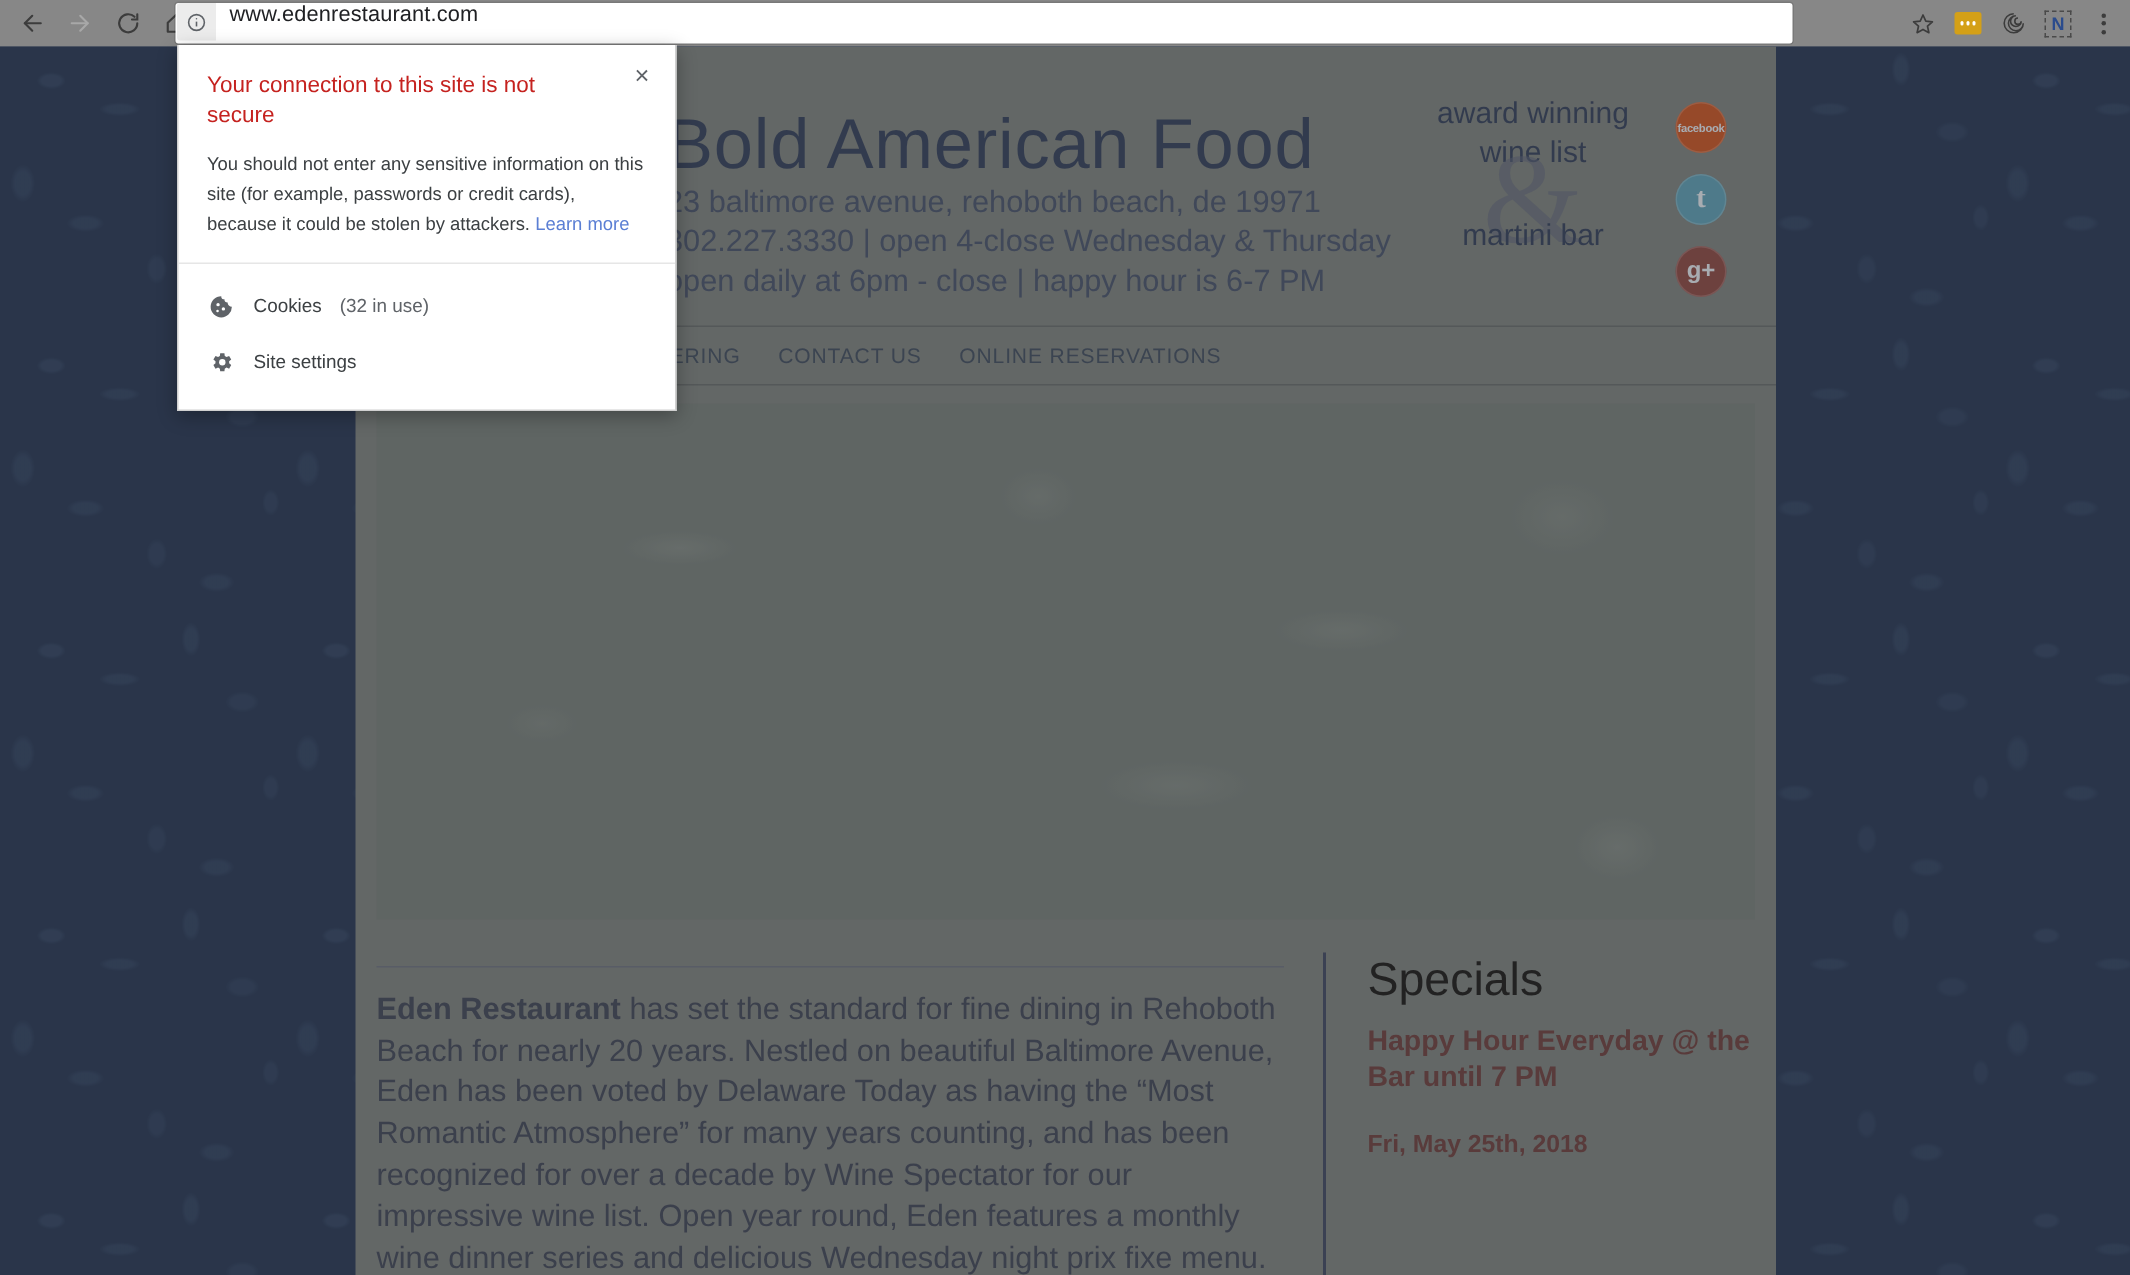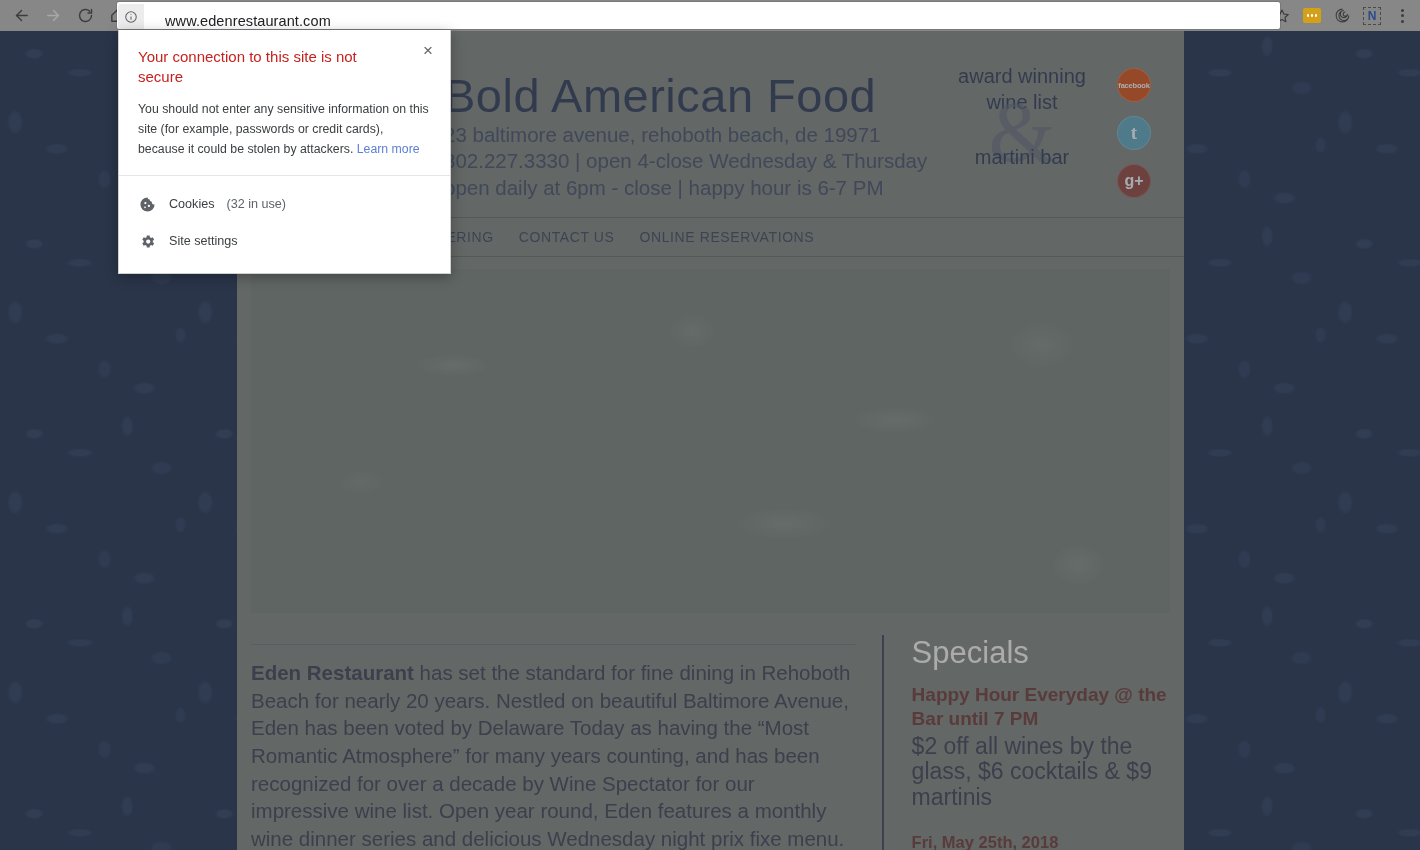--- a/index.html
+++ b/index.html
@@ -23,26 +23,25 @@
   .nav-btn {
     width: 30px; height: 28px;
     display: flex; align-items: center; justify-content: center;
     color: #3c3c3c;
   }
   .nav-btn.disabled { color: #a8a8a8; }
   .nav-btn svg { display: block; }
 
   .omnibox {
     position: absolute; left: 117px; top: 2px;
-    width: 1163px; height: 27px;
+    width: 1078px; height: 27px;
     background: #ffffff;
     border-radius: 2px;
-    display: flex; align-items: flex-end;
+    display: flex; align-items: flex-start;
     box-shadow: 0 0 0 1px rgba(0,0,0,0.10);
-    gap: 12px;
   }
   .omni-info {
     width: 26px; height: 25px; margin-left: 1px;
     display: flex; align-items: center; justify-content: center;
     background: #ececec;
     color: #5f6368;
     border-radius: 2px 0 0 2px;
   }
   .omni-url {
     font-size: 14.5px; color: #202124; padding-left: 9px;
@@ -197,21 +196,21 @@
   .body-p {
     font-size: 20.5px; line-height: 1.35; color: #2b3247;
   }
   .body-p b { font-weight: bold; }
 
   .col-side {
     width: 289px; padding-left: 28px;
     border-left: 2px solid #2a3453;
   }
   .specials-h {
-    font-size: 31px; color: #e5e5e5; font-weight: normal; margin-bottom: 12px;
+    font-size: 31px; color: #000000; font-weight: normal; margin-bottom: 12px;
   }
   .sp-title {
     font-size: 19px; color: #5c2a2a; line-height: 1.28; font-weight: bold;
   }
   .sp-body {
     font-size: 23px; color: #2b3247; line-height: 1.12; margin-top: 2px;
   }
   .sp-date {
     font-size: 16.5px; color: #5c2a2a; margin-top: 22px; font-weight: bold;
   }
@@ -333,21 +332,20 @@
 
       <div class="content">
         <div class="col-main">
           <div class="welcome-rule"></div>
           <p class="body-p"><b>Eden Restaurant</b><span> has set the standard for fine dining in Rehoboth Beach for nearly 20 years. Nestled on beautiful Baltimore Avenue, Eden has been voted by Delaware Today as having the “Most Romantic Atmosphere” for many years counting, and has been recognized for over a decade by Wine Spectator for our impressive wine list. Open year round, Eden features a monthly wine dinner series and delicious Wednesday night prix fixe menu.</span></p>
         </div>
 
         <div class="col-side">
           <h2 class="specials-h">Specials</h2>
           <div class="sp-title">Happy Hour Everyday @ the Bar until 7 PM</div>
-          <div class="sp-body">$2 off all wines by the glass, $6 cocktails &amp; $9 martinis</div>
           <div class="sp-date">Fri, May 25th, 2018</div>
 
         </div>
       </div>
     </div>
 
     <div class="dim"></div>
   </div>
 
   <div class="toolbar">

